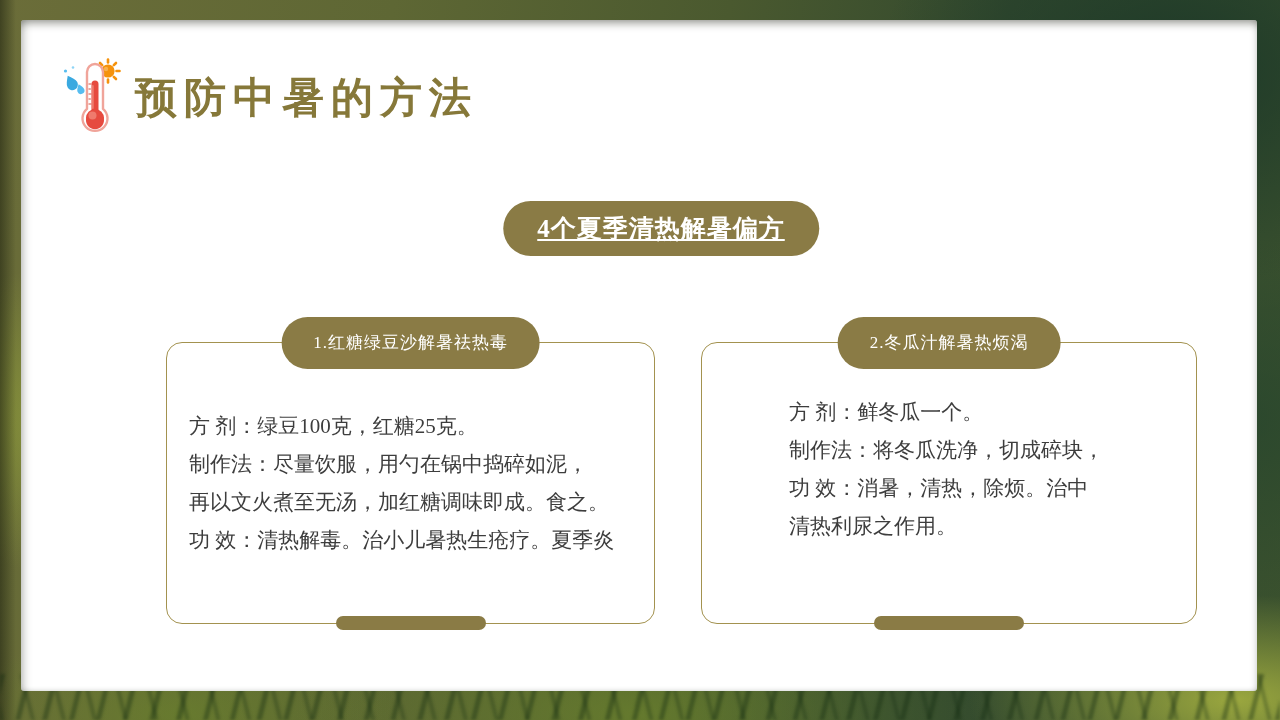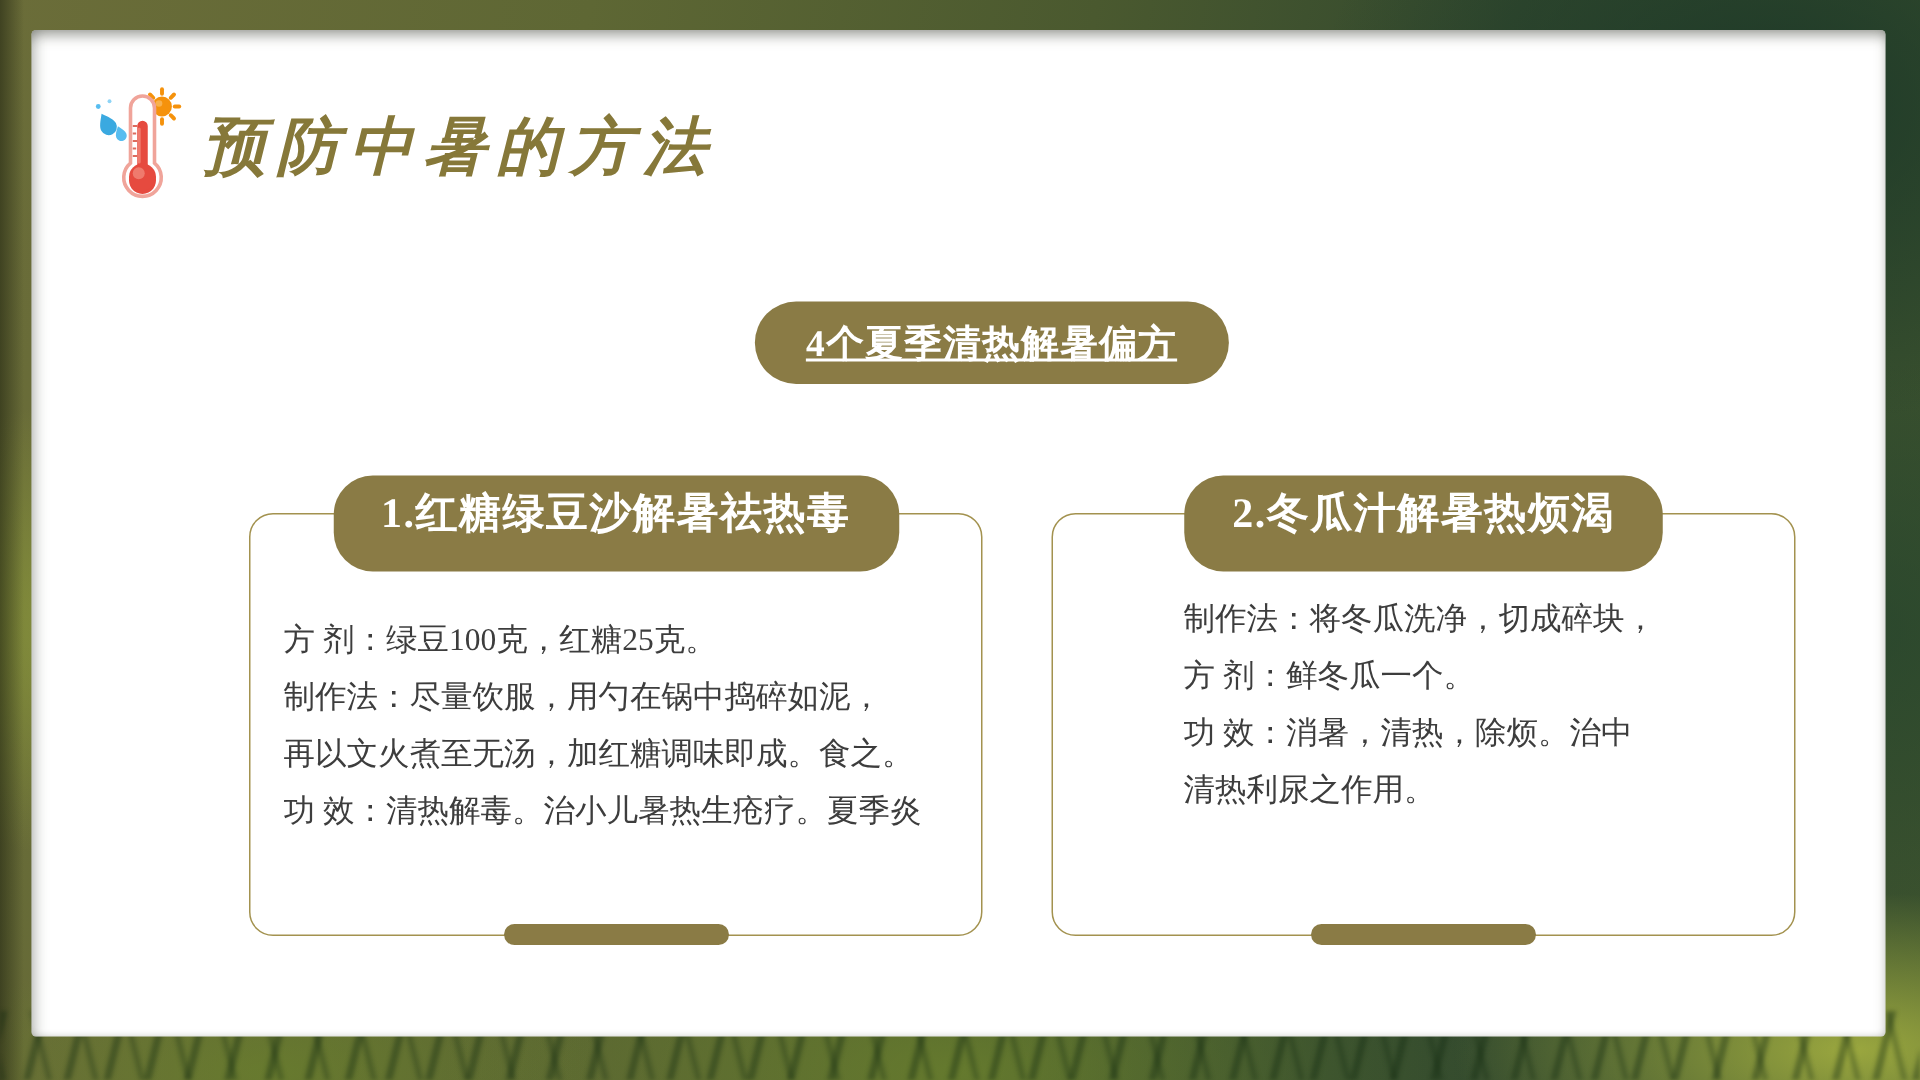--- a/index.html
+++ b/index.html
@@ -39,42 +39,41 @@
       inset 10px 0 9px -8px rgba(92,96,86,.45),
       inset -7px 0 7px -7px rgba(92,96,86,.35),
       inset 0 -5px 5px -5px rgba(92,96,86,.30);
   }
   
   .header-icon{position:absolute;left:40px;top:38px;width:64px;height:80px;}
   .page-title{
     position:absolute;left:114px;top:50px;
     font-size:42px;font-weight:bold;letter-spacing:7px;
     color:var(--title-text,#867839);
-    font-style:italic;
   }
   
   .banner-pill{
     position:absolute;left:640px;top:181px;transform:translateX(-50%);
     background:var(--accent,#8a7b45);color:var(--pill-text,#fff);
     font-size:25px;font-weight:bold;letter-spacing:1px;
     padding:11px 34px;border-radius:28px;white-space:nowrap;text-decoration:underline;
   }
   
   .card{
     position:absolute;top:322px;height:280px;
     border:1px solid var(--card-border,#a3924f);border-radius:16px;
     background:#fff;
   }
   .card-1{left:145px;width:487px;}
   .card-2{left:668px;width:494px;margin-left:12px;}
   .card-pill{
     position:absolute;top:-26px;left:50%;transform:translateX(-50%);
     background:var(--accent,#8a7b45);color:var(--pill-text,#fff);
-    height:64px;line-height:52px;padding:0 32px;border-radius:26px;
-    font-size:28px;font-weight:bold;letter-spacing:1px;white-space:nowrap;
+    height:52px;line-height:52px;padding:0 32px;border-radius:26px;
+    font-size:17px;font-weight:normal;letter-spacing:1px;white-space:nowrap;
   }
   .card-body{color:var(--body-text,#3d3d3d);font-size:21px;}
   .card-1 .card-body{padding:64px 12px 0 22px;line-height:38px;}
   .card-2 .card-body{padding:50px 20px 0 87px;line-height:38px;}
   .body-line{white-space:nowrap;}
   .card-bottom-bar{
     position:absolute;bottom:-7px;left:50%;transform:translateX(-50%);
     width:150px;height:14px;border-radius:7px;
     background:var(--accent,#8a7b45);
   }
@@ -143,21 +142,21 @@
       <div class="body-line">制作法：尽量饮服，用勺在锅中捣碎如泥，</div>
       <div class="body-line">再以文火煮至无汤，加红糖调味即成。食之。</div>
       <div class="body-line">功 效：清热解毒。治小儿暑热生疮疗。夏季炎</div>
     </div>
     <div class="card-bottom-bar"></div>
   </div>
 
   <div class="card card-2">
     <div class="card-pill">2.冬瓜汁解暑热烦渴</div>
     <div class="card-body">
+      <div class="body-line">方 剂：鲜冬瓜一个。</div>
       <div class="body-line">制作法：将冬瓜洗净，切成碎块，</div>
-      <div class="body-line">方 剂：鲜冬瓜一个。</div>
       <div class="body-line">功 效：消暑，清热，除烦。治中</div>
       <div class="body-line">清热利尿之作用。</div>
     </div>
     <div class="card-bottom-bar"></div>
   </div>
 
 </div>
 
 </body></html>

